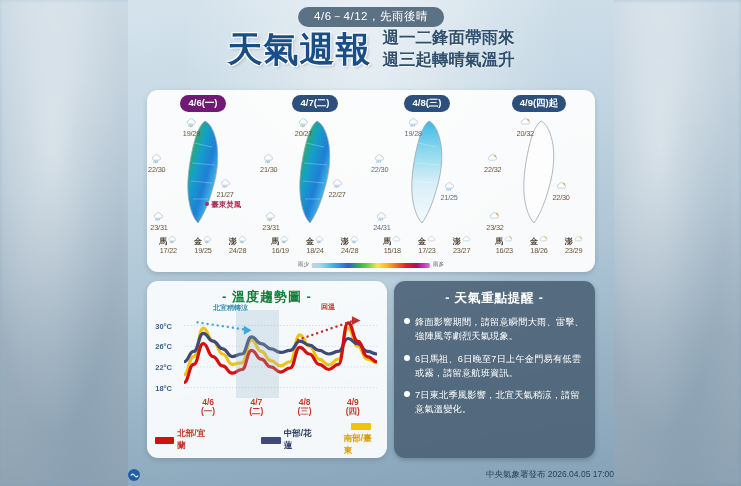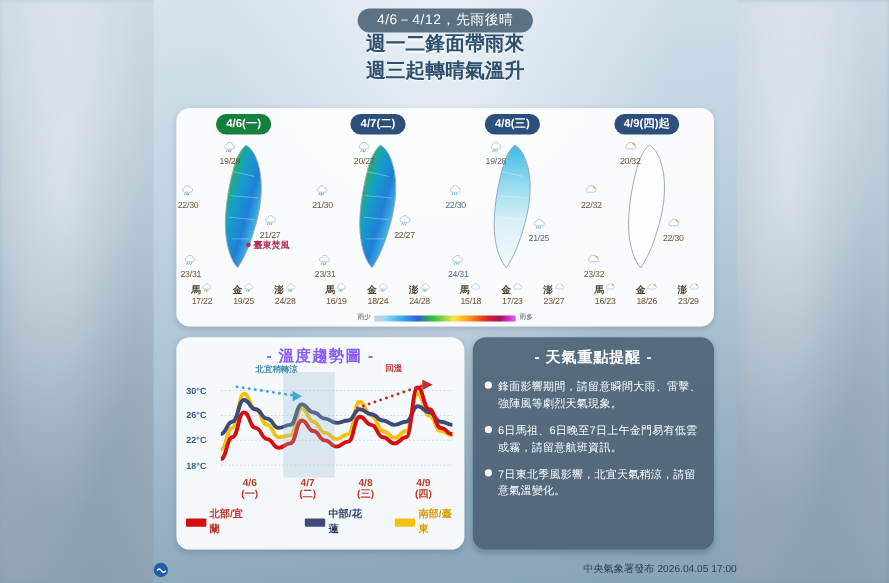--- a/index.html
+++ b/index.html
@@ -48,21 +48,21 @@
   
   .mapcard{position:absolute; left:19px; top:90px; width:448px; height:182px;
            background:rgba(253,253,253,.94); border-radius:11px;
            box-shadow:0 2px 5px rgba(40,60,80,.2);}
   .mapgrid{display:flex; height:100%;}
   .mapcol{flex:1; position:relative; padding-top:5px;}
   .mapcol + .mapcol::before{content:"";position:absolute;left:0;top:10px;bottom:38px;
                             width:1px;background:rgba(0,0,0,0);}
   .daybadge{display:block;margin:0 auto;width:fit-content;color:#fff;font-size:9.5px;
             font-weight:bold;border-radius:9px;padding:1.5px 8px 2px;}
-  .daybadge.brown{background:#15803d;}
+  .daybadge.brown{background:#701a75;}
   .daybadge.navy{background:#2d4f7c;}
 
   .island{position:relative;height:116px;margin-top:3px;}
   .isle{position:absolute;left:50%;transform:translateX(-50%);top:4px;
         width:46px;height:108px;}
   .isle svg{display:block;}
 
   .tmark{position:absolute;font-size:7.3px;color:#6b5436;white-space:nowrap;text-align:center;}
   .tmark .ic{display:block;font-size:10px;line-height:11px;margin-bottom:-1px;}
   .tmark .tv{display:block;letter-spacing:-.2px;}
@@ -83,40 +83,40 @@
               display:flex;align-items:center;gap:3px;font-size:5.6px;color:#555;}
   .rainbar{width:118px;height:5px;border-radius:1px;
     background:linear-gradient(90deg,#cfcfcf 0%,#9fd8f2 7%,#55c0ee 15%,#2f8fe0 24%,
       #2f5fd0 31%,#33b34a 40%,#66d14a 47%,#ffe34d 56%,#ffb020 64%,#f26a1b 72%,
       #e02020 80%,#a8135f 89%,#d23ad2 96%,#e06be0 100%);}
 
   
   .chartcard{position:absolute;left:19px;top:281px;width:240px;height:177px;
              background:rgba(250,252,253,.95);border-radius:11px;
              box-shadow:0 2px 5px rgba(40,60,80,.2);padding:7px 8px 6px;}
-  .chtitle{text-align:center;font-size:13px;font-weight:bold;color:#8b5cf6;
+  .chtitle{text-align:center;font-size:13px;font-weight:bold;color:#15803d;
            letter-spacing:1px;}
   .plotwrap{position:relative;height:108px;margin-top:4px;}
   .yax{position:absolute;left:0;top:0;bottom:20px;width:28px;}
   .ylab{position:absolute;right:11px;font-size:7.5px;color:#39618d;font-weight:bold;
         transform:translateY(-50%);}
   .plot{position:absolute;left:29px;right:2px;top:0;bottom:20px;}
   .plot svg{display:block;width:100%;height:100%;}
   .shade{position:absolute;top:0;bottom:0;background:rgba(150,185,205,.28);}
   .ann{position:absolute;font-size:7px;font-weight:bold;white-space:nowrap;
        padding:0 2px;border-radius:2px;}
   .ann.cool{color:#3c8fb5;}
   .ann.warm{color:#c22d2d;background:rgba(255,255,255,.65);}
   .xax{position:absolute;left:29px;right:2px;bottom:0;height:20px;display:flex;}
   .xlab{flex:1;text-align:center;font-size:8.5px;color:#c0392b;line-height:1.08;font-weight:bold;}
   .xlab span{display:block;}
   .chlegend{display:flex;justify-content:center;gap:25px;margin-top:5px;}
   .lgitem{display:flex;align-items:center;gap:3px;font-size:8.5px;font-weight:bold;}
   .sw{width:20px;height:7px;border-radius:1px;}
-  .lgitem.r{color:#c0392b;} .lgitem.n{color:#2f3f66;padding-left:24px;} .lgitem.y{color:#d9a006;}
+  .lgitem.r{color:#c0392b;} .lgitem.n{color:#2f3f66;padding-left:24px;} .lgitem.y{color:#d9a006;flex-direction:column;}
 
   
   .notecard{position:absolute;left:266px;top:281px;width:201px;height:177px;
             background:rgba(74,96,116,.88);border-radius:11px;
             box-shadow:0 2px 5px rgba(30,45,60,.28);padding:9px 10px;}
   .ntitle{text-align:center;font-size:12.5px;font-weight:bold;color:#fff;
           letter-spacing:.8px;margin-bottom:8px;}
   .nitem{display:flex;gap:5px;margin-bottom:8px;}
   .nbul{width:6px;height:6px;border-radius:50%;background:#fff;flex:0 0 6px;margin-top:3px;}
   .ntext{font-size:9.2px;color:#fff;line-height:1.55;letter-spacing:.2px;}
@@ -133,20 +133,21 @@
 <body>
 
 <div class="wing l"></div>
 <div class="wing r"></div>
 
 <div class="poster">
 
   <div class="pill">4/6－4/12，先雨後晴</div>
 
   <div class="titlerow">
+    <div class="bigtitle">天氣週報</div>
     <div class="subtitle">
       <div>週一二鋒面帶雨來</div>
       <div>週三起轉晴氣溫升</div>
     </div>
   </div>
 
   <div class="mapcard">
     <div class="mapgrid" id="mapgrid">
         <div class="mapcol">
           <div class="daybadge brown">4/6(一)</div>

